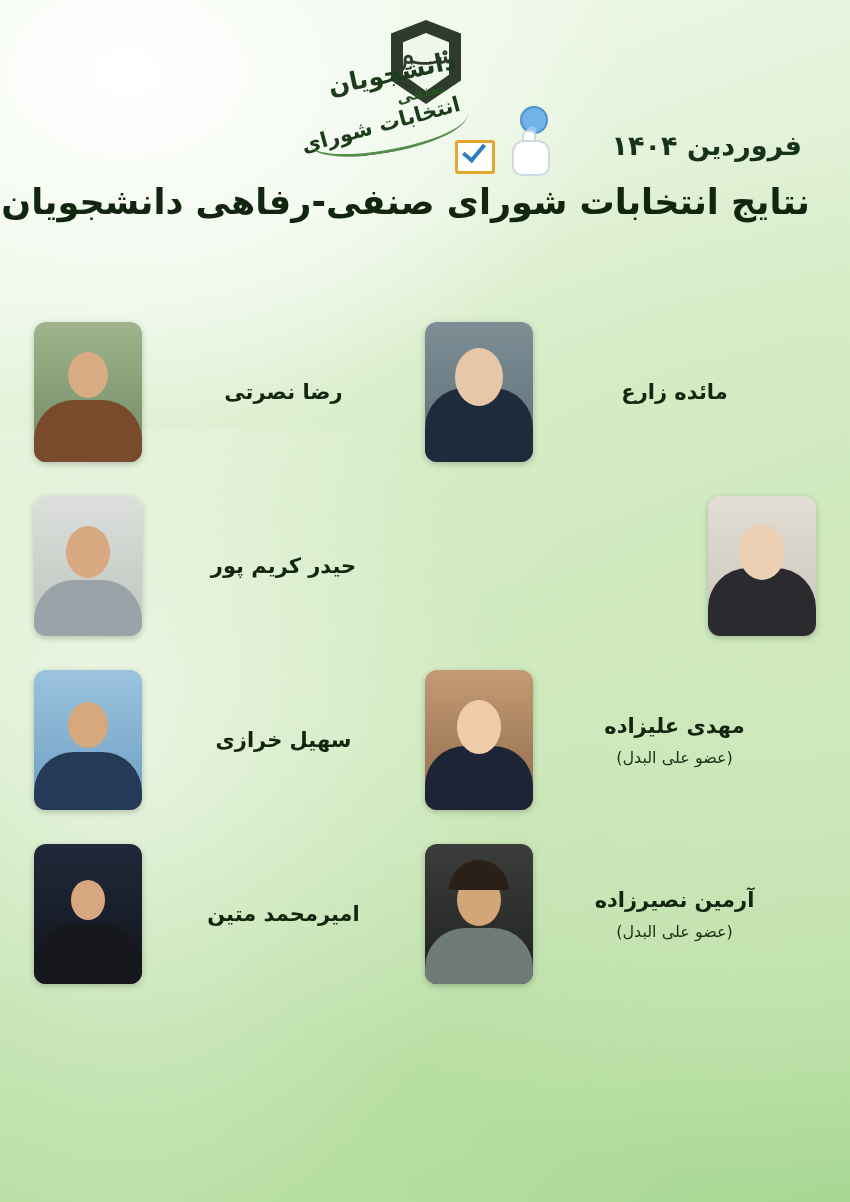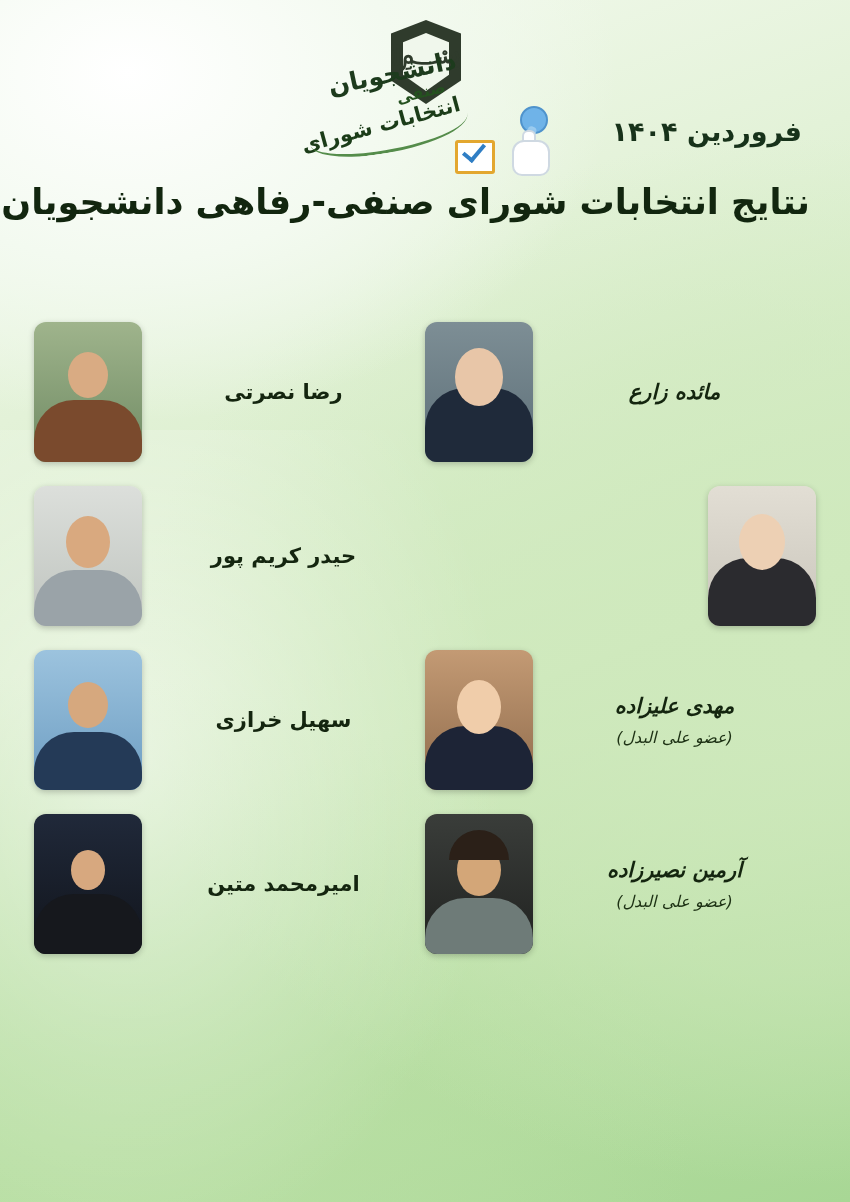--- a/index.html
+++ b/index.html
@@ -201,21 +201,21 @@
     width: 18px;
     height: 9px;
     border-left: 4px solid #2f7ec4;
     border-bottom: 4px solid #2f7ec4;
     transform: rotate(-50deg);
   }
 
   .date {
     position: absolute;
     right: 48px;
-    top: 116px;
+    top: 130px;
     font-size: 27px;
     font-weight: bold;
     color: #17321a;
     letter-spacing: 0px;
   }
 
   .title-main {
     position: absolute;
     right: 40px;
     top: 182px;
@@ -243,23 +243,23 @@
     bottom: 0;
     display: flex;
     flex-direction: row;
     padding: 0 26px;
     box-sizing: border-box;
   }
   .col {
     flex: 1 1 50%;
     display: flex;
     flex-direction: column;
-    gap: 16px;
-  }
-  .col-right { padding-right: 8px; font-style: italic; }
+    gap: 26px;
+  }
+  .col-right { padding-right: 8px; }
   .col-left  { padding-left: 8px; }
 
   .person {
     display: flex;
     flex-direction: row;
     align-items: center;
     height: 148px;
   }
   .photo {
     width: 108px;

